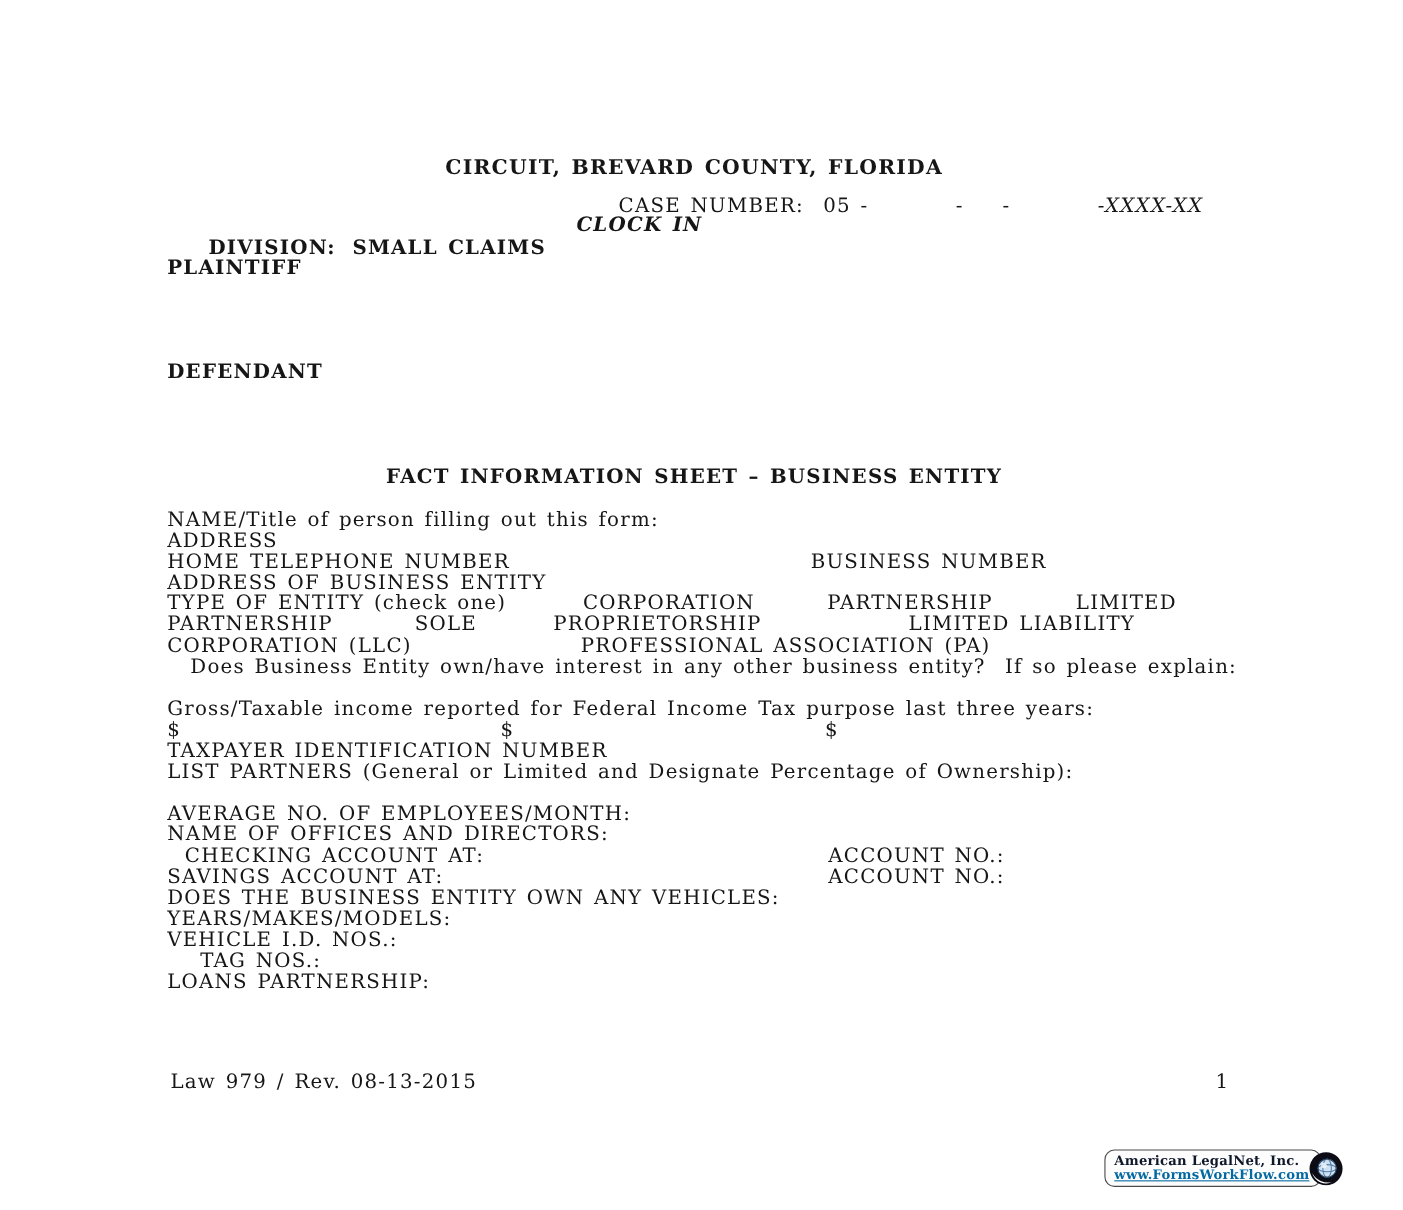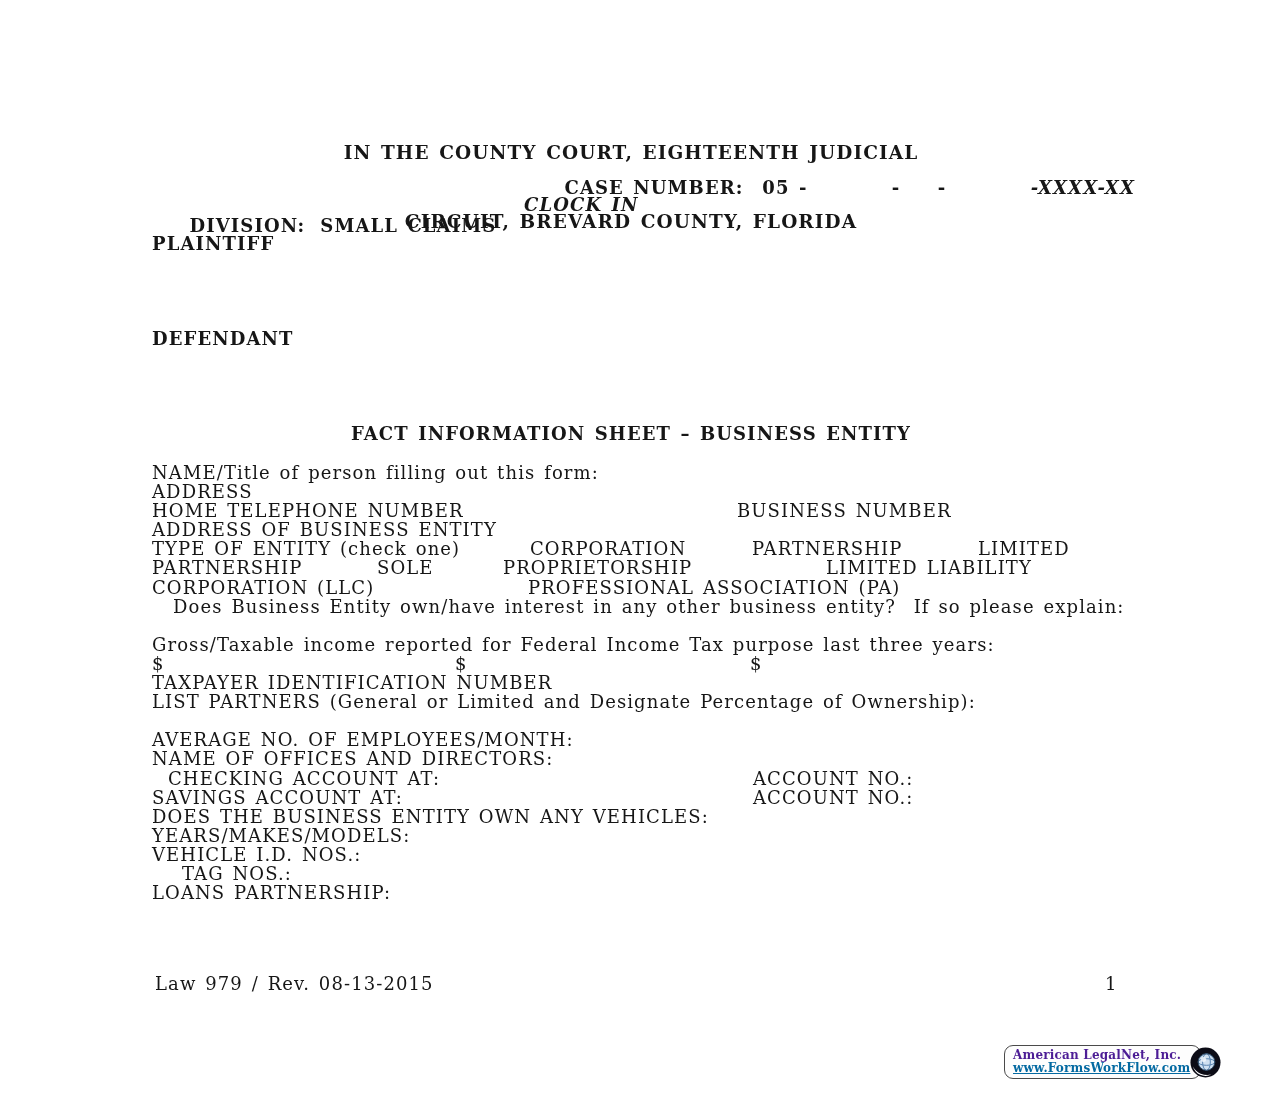--- a/index.html
+++ b/index.html
@@ -21,21 +21,21 @@
     width: 958px;
     text-align: center;
     font-weight: bold;
     white-space: pre;
   }
   .court-header { top: 95px; line-height: 23px; font-size: 18.5px; }
   .case-line {
     position: absolute;
     left: 527px;
     top: 156px;
-    font-weight: bold;
+    font-weight: normal;
     white-space: pre;
   }
   .case-suffix { font-style: italic; }
   .division-line {
     position: absolute;
     left: 152px;
     top: 194px;
     font-weight: bold;
     white-space: pre;
     width: 958px;
@@ -101,39 +101,38 @@
   .branding-text {
     display: flex;
     flex-direction: column;
     line-height: 13.5px;
     letter-spacing: 0.2px;
     word-spacing: 0;
   }
   .branding-company {
     font-size: 12px;
     font-weight: bold;
-    color: #4c1d95;
+    color: #0f172a;
     white-space: nowrap;
   }
   .branding-link {
     font-size: 12px;
     font-weight: bold;
     text-decoration: underline;
     white-space: nowrap;
     cursor: pointer;
   }
   .branding-logo { margin-left: auto; flex: 0 0 auto; }
 </style>
 </head>
 <body>
 
 <div class="page">
 
   <div class="center-block court-header">
-    <div>IN THE COUNTY COURT, EIGHTEENTH JUDICIAL</div>
     <div>CIRCUIT, BREVARD COUNTY, FLORIDA</div>
   </div>
 
   <div class="case-line">
     <span>CASE NUMBER:</span><span>  05 -         -    -         </span><span class="case-suffix">-XXXX-XX</span>
   </div>
 
   <div class="division-line">
     <span>DIVISION:</span><span class="division-value">SMALL CLAIMS</span>
     <span class="clock-in">CLOCK IN</span>

